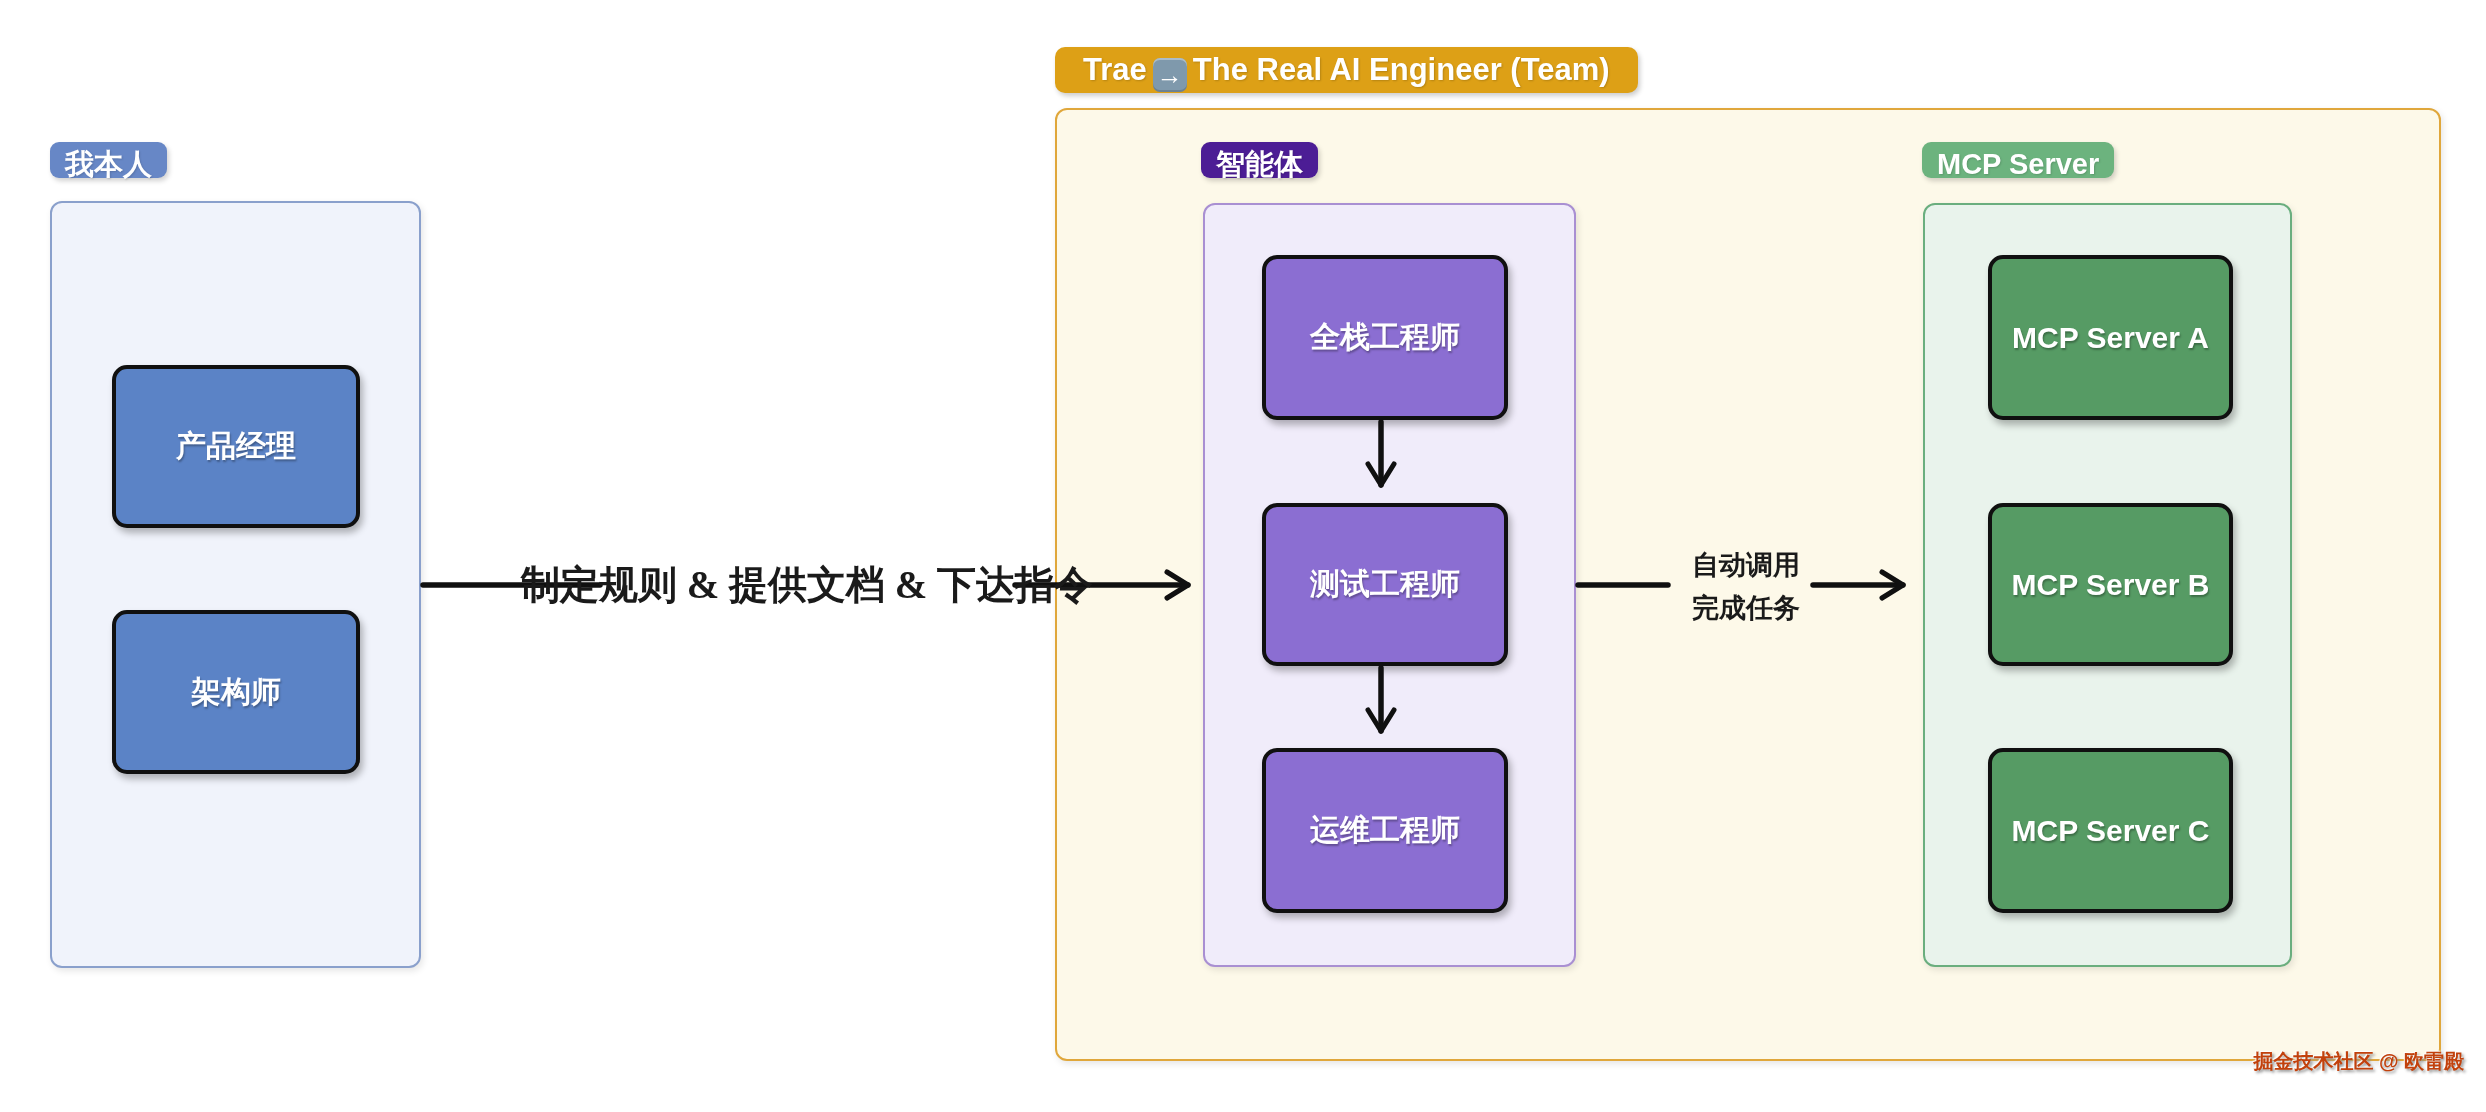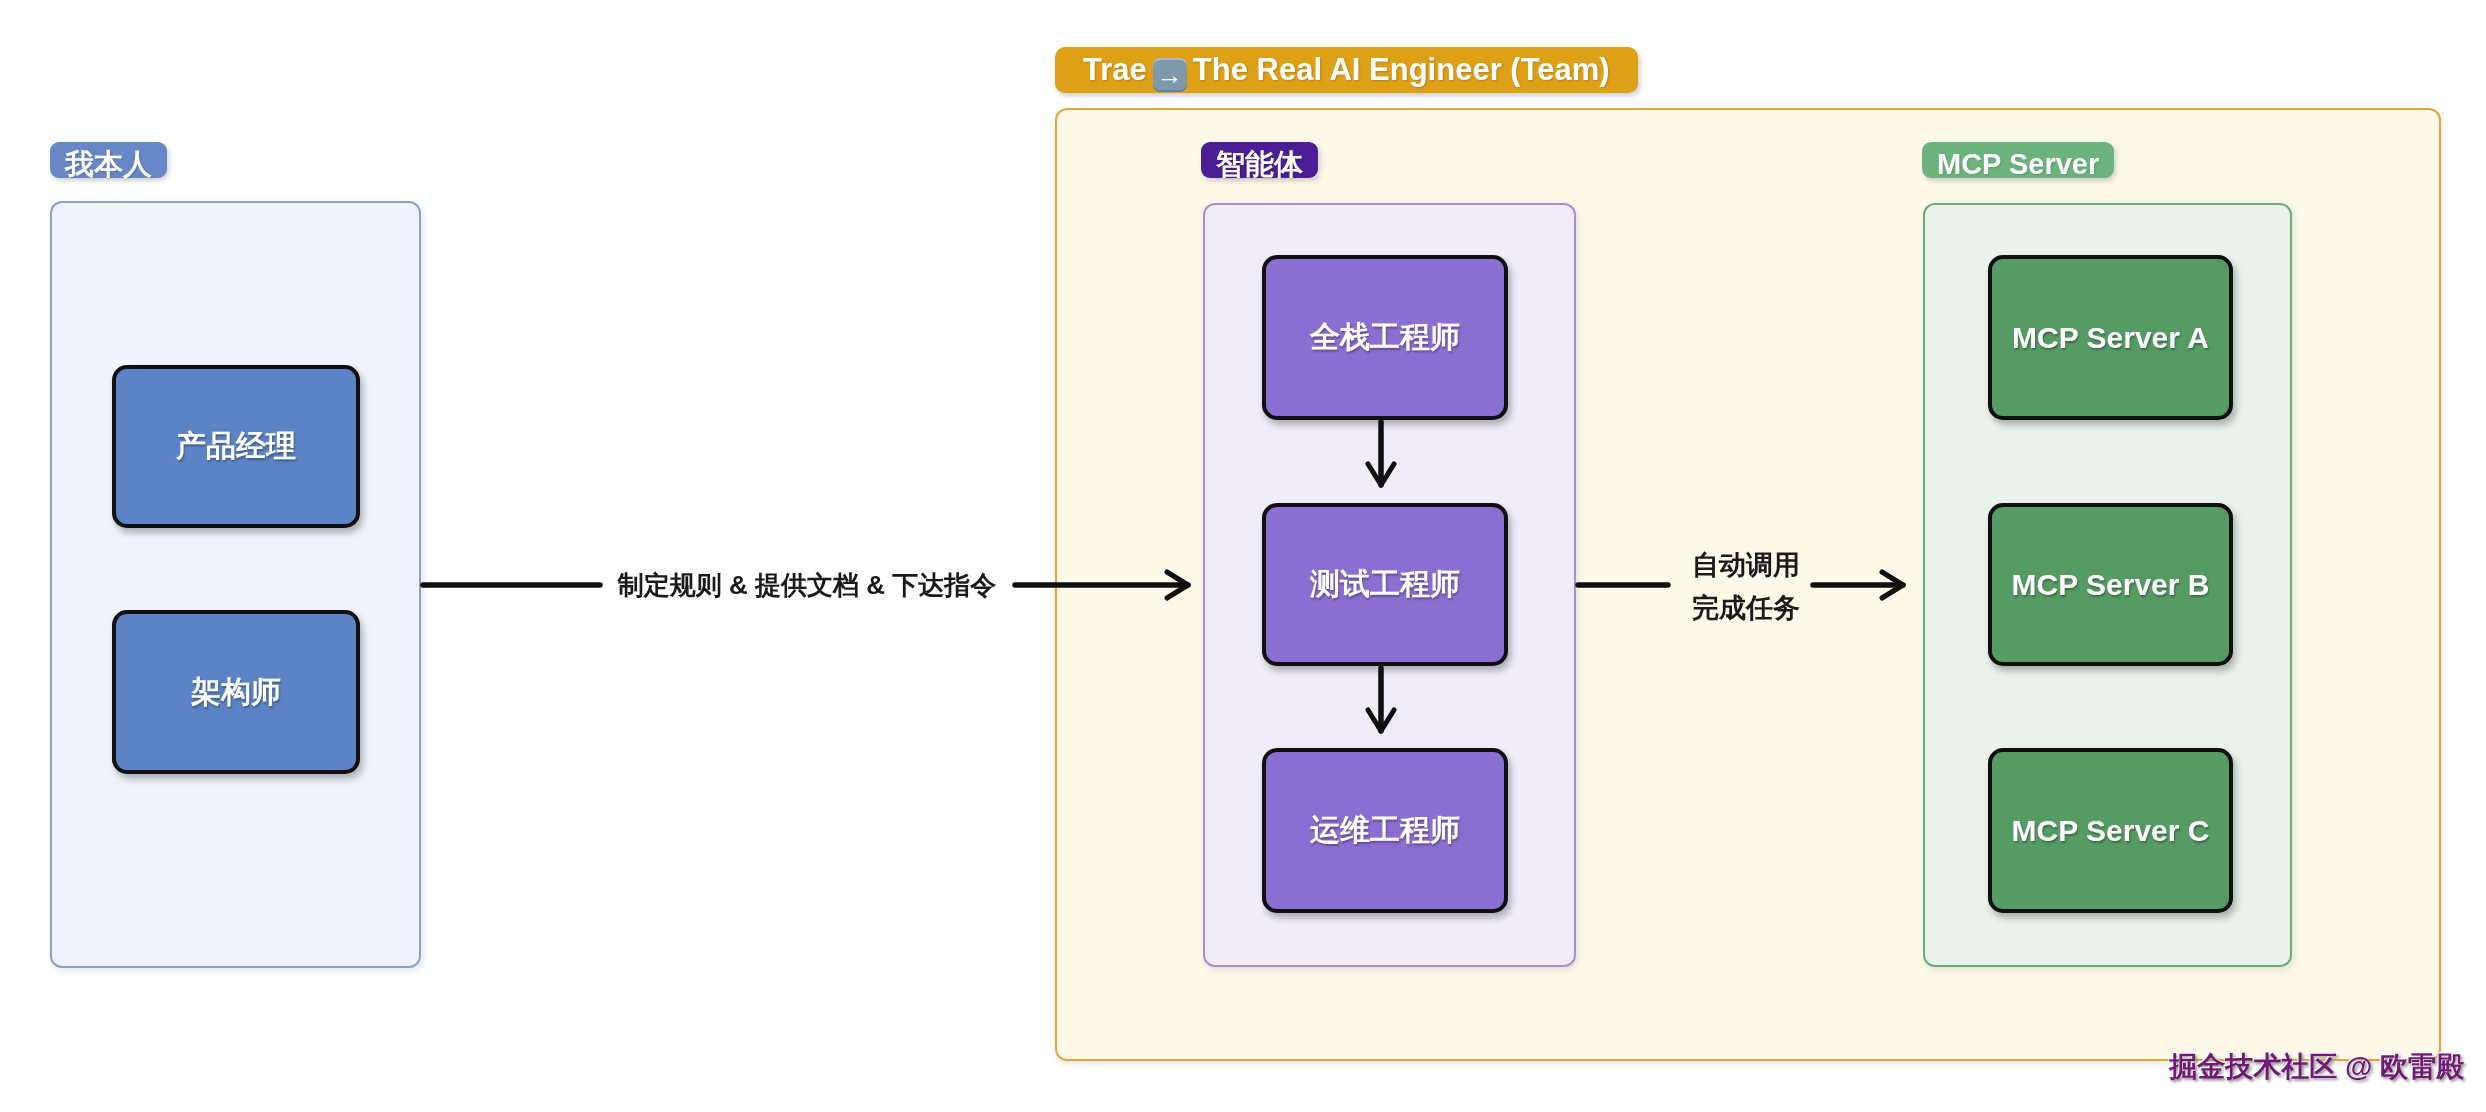--- a/index.html
+++ b/index.html
@@ -54,26 +54,26 @@
   .n-test{left:1262px;top:503px;width:238px;height:155px;}
   .n-ops{left:1262px;top:748px;width:238px;height:157px;}
   .n-mcpa{left:1988px;top:255px;width:237px;height:157px;}
   .n-mcpb{left:1988px;top:503px;width:237px;height:155px;}
   .n-mcpc{left:1988px;top:748px;width:237px;height:157px;}
   
   .arrow-layer{position:absolute;left:0;top:0;width:2486px;height:1112px;pointer-events:none;z-index:5;}
   .flow-label{
     position:absolute;z-index:6;color:#1a1a1a;font-weight:600;text-align:center;white-space:nowrap;
   }
-  .flow-rules{left:807px;top:585px;transform:translate(-50%,-50%);font-size:26px;}
+  .flow-rules{left:807px;top:585px;transform:translate(-50%,-50%);font-size:39px;font-family:Liberation Serif, serif;}
   .flow-auto{left:1746px;top:587px;transform:translate(-50%,-50%);font-size:27px;line-height:1.6;}
   
   .watermark{
     position:absolute;right:22px;top:1048px;z-index:7;
-    font-size:28px;font-weight:700;color:#701a75;white-space:nowrap;
+    font-size:20px;font-weight:700;color:#c2410c;white-space:nowrap;
     text-shadow:-1px -1px 1px #ffffff, 2px 2px 3px #8f8f8f;
   }
 </style>
 </head>
 <body>
 
 <div class="canvas">
 
   <div class="tag tag-myself">我本人</div>
   <div class="panel panel-myself"></div>

